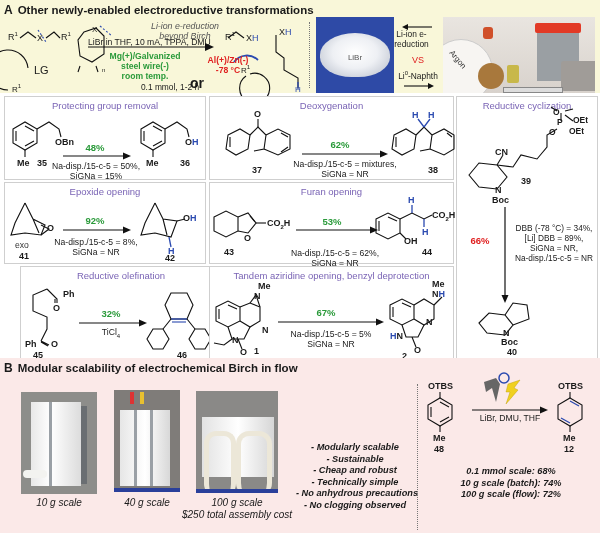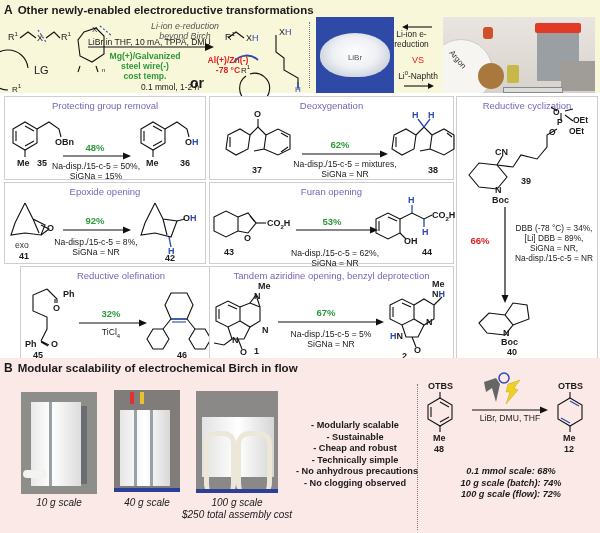--- a/index.html
+++ b/index.html
@@ -13,21 +13,21 @@
   .btitle{position:absolute;left:0;right:0;top:3px;text-align:center;color:#7a64b5;font-size:9.5px;white-space:nowrap;}
   .yield{position:absolute;font-weight:bold;font-size:9.5px;color:#2a9a3a;text-align:center;}
   .cond{position:absolute;font-size:8.6px;text-align:center;line-height:10px;white-space:nowrap;}
   .lbl{position:absolute;font-weight:bold;font-size:9px;}
   .note{position:absolute;font-size:8.6px;color:#333;}
   svg{position:absolute;overflow:visible;}
   .s{stroke:#111;stroke-width:1.1;fill:none;}
   .sb{stroke:#2b4ab0;stroke-width:1.3;fill:none;}
   .photo{position:absolute;overflow:hidden;}
   .italic-cap{position:absolute;font-style:italic;font-size:10px;text-align:center;white-space:nowrap;}
-  .bullets{position:absolute;font-weight:bold;font-size:9.2px;text-align:center;line-height:11.5px;white-space:nowrap;}
+  .bullets{position:absolute;font-style:italic;font-weight:bold;font-size:9.2px;text-align:center;line-height:11.5px;white-space:nowrap;margin-top:22px;}
   .scales{position:absolute;font-style:italic;font-weight:bold;font-size:9.2px;text-align:center;line-height:11.5px;white-space:nowrap;}
   .dotv{position:absolute;border-left:1.5px dotted #777;}
 </style>
 </head>
 <body>
 
 <div class="abs panelA"></div>
 <div class="abs ptitle" style="left:4px;top:3px;">
   <span class="letter">A</span><span>Other newly-enabled electroreductive transformations</span>
 </div>
@@ -63,21 +63,21 @@
 <div class="abs" style="left:102px;top:67px;font-size:6px;">n</div>
 
 <div class="abs" style="left:120px;top:21px;width:130px;text-align:center;font-style:italic;font-size:8.8px;color:#555;line-height:10px;">
   <div>Li-ion e-reduction</div>
   <div>beyond Birch</div>
 </div>
 <div class="abs" style="left:88px;top:37px;width:120px;text-align:center;font-size:8.6px;white-space:nowrap;">LiBr in THF, 10 mA, TPPA, DMU</div>
 <div class="abs" style="left:100px;top:51px;width:90px;text-align:center;font-weight:bold;font-size:8.6px;color:#2a9a3a;line-height:10px;">
   <div>Mg(+)/Galvanized</div>
   <div>steel wire(-)</div>
-  <div>cost temp.</div>
+  <div>room temp.</div>
 </div>
 <div class="abs" style="left:190px;top:75px;font-weight:bold;font-size:14px;">or</div>
 <div class="abs" style="left:203px;top:55px;width:50px;text-align:center;font-weight:bold;font-size:8.6px;color:#e02020;line-height:10px;">
   <div>Al(+)/Zn(-)</div>
   <div>-78 °C</div>
 </div>
 <div class="abs" style="left:125px;top:82px;width:90px;text-align:center;font-size:8.4px;">0.1 mmol, 1-2 h</div>
 <div class="abs" style="left:225px;top:31px;font-size:9px;"><span>R</span><sup style="font-size:6px">1</sup></div>
 <div class="abs" style="left:246px;top:33px;font-size:9px;"><span>X</span><span style="color:#2b4ab0">H</span></div>
 <div class="abs" style="left:241px;top:64px;font-size:8px;"><span>R</span><sup style="font-size:6px">1</sup></div>

